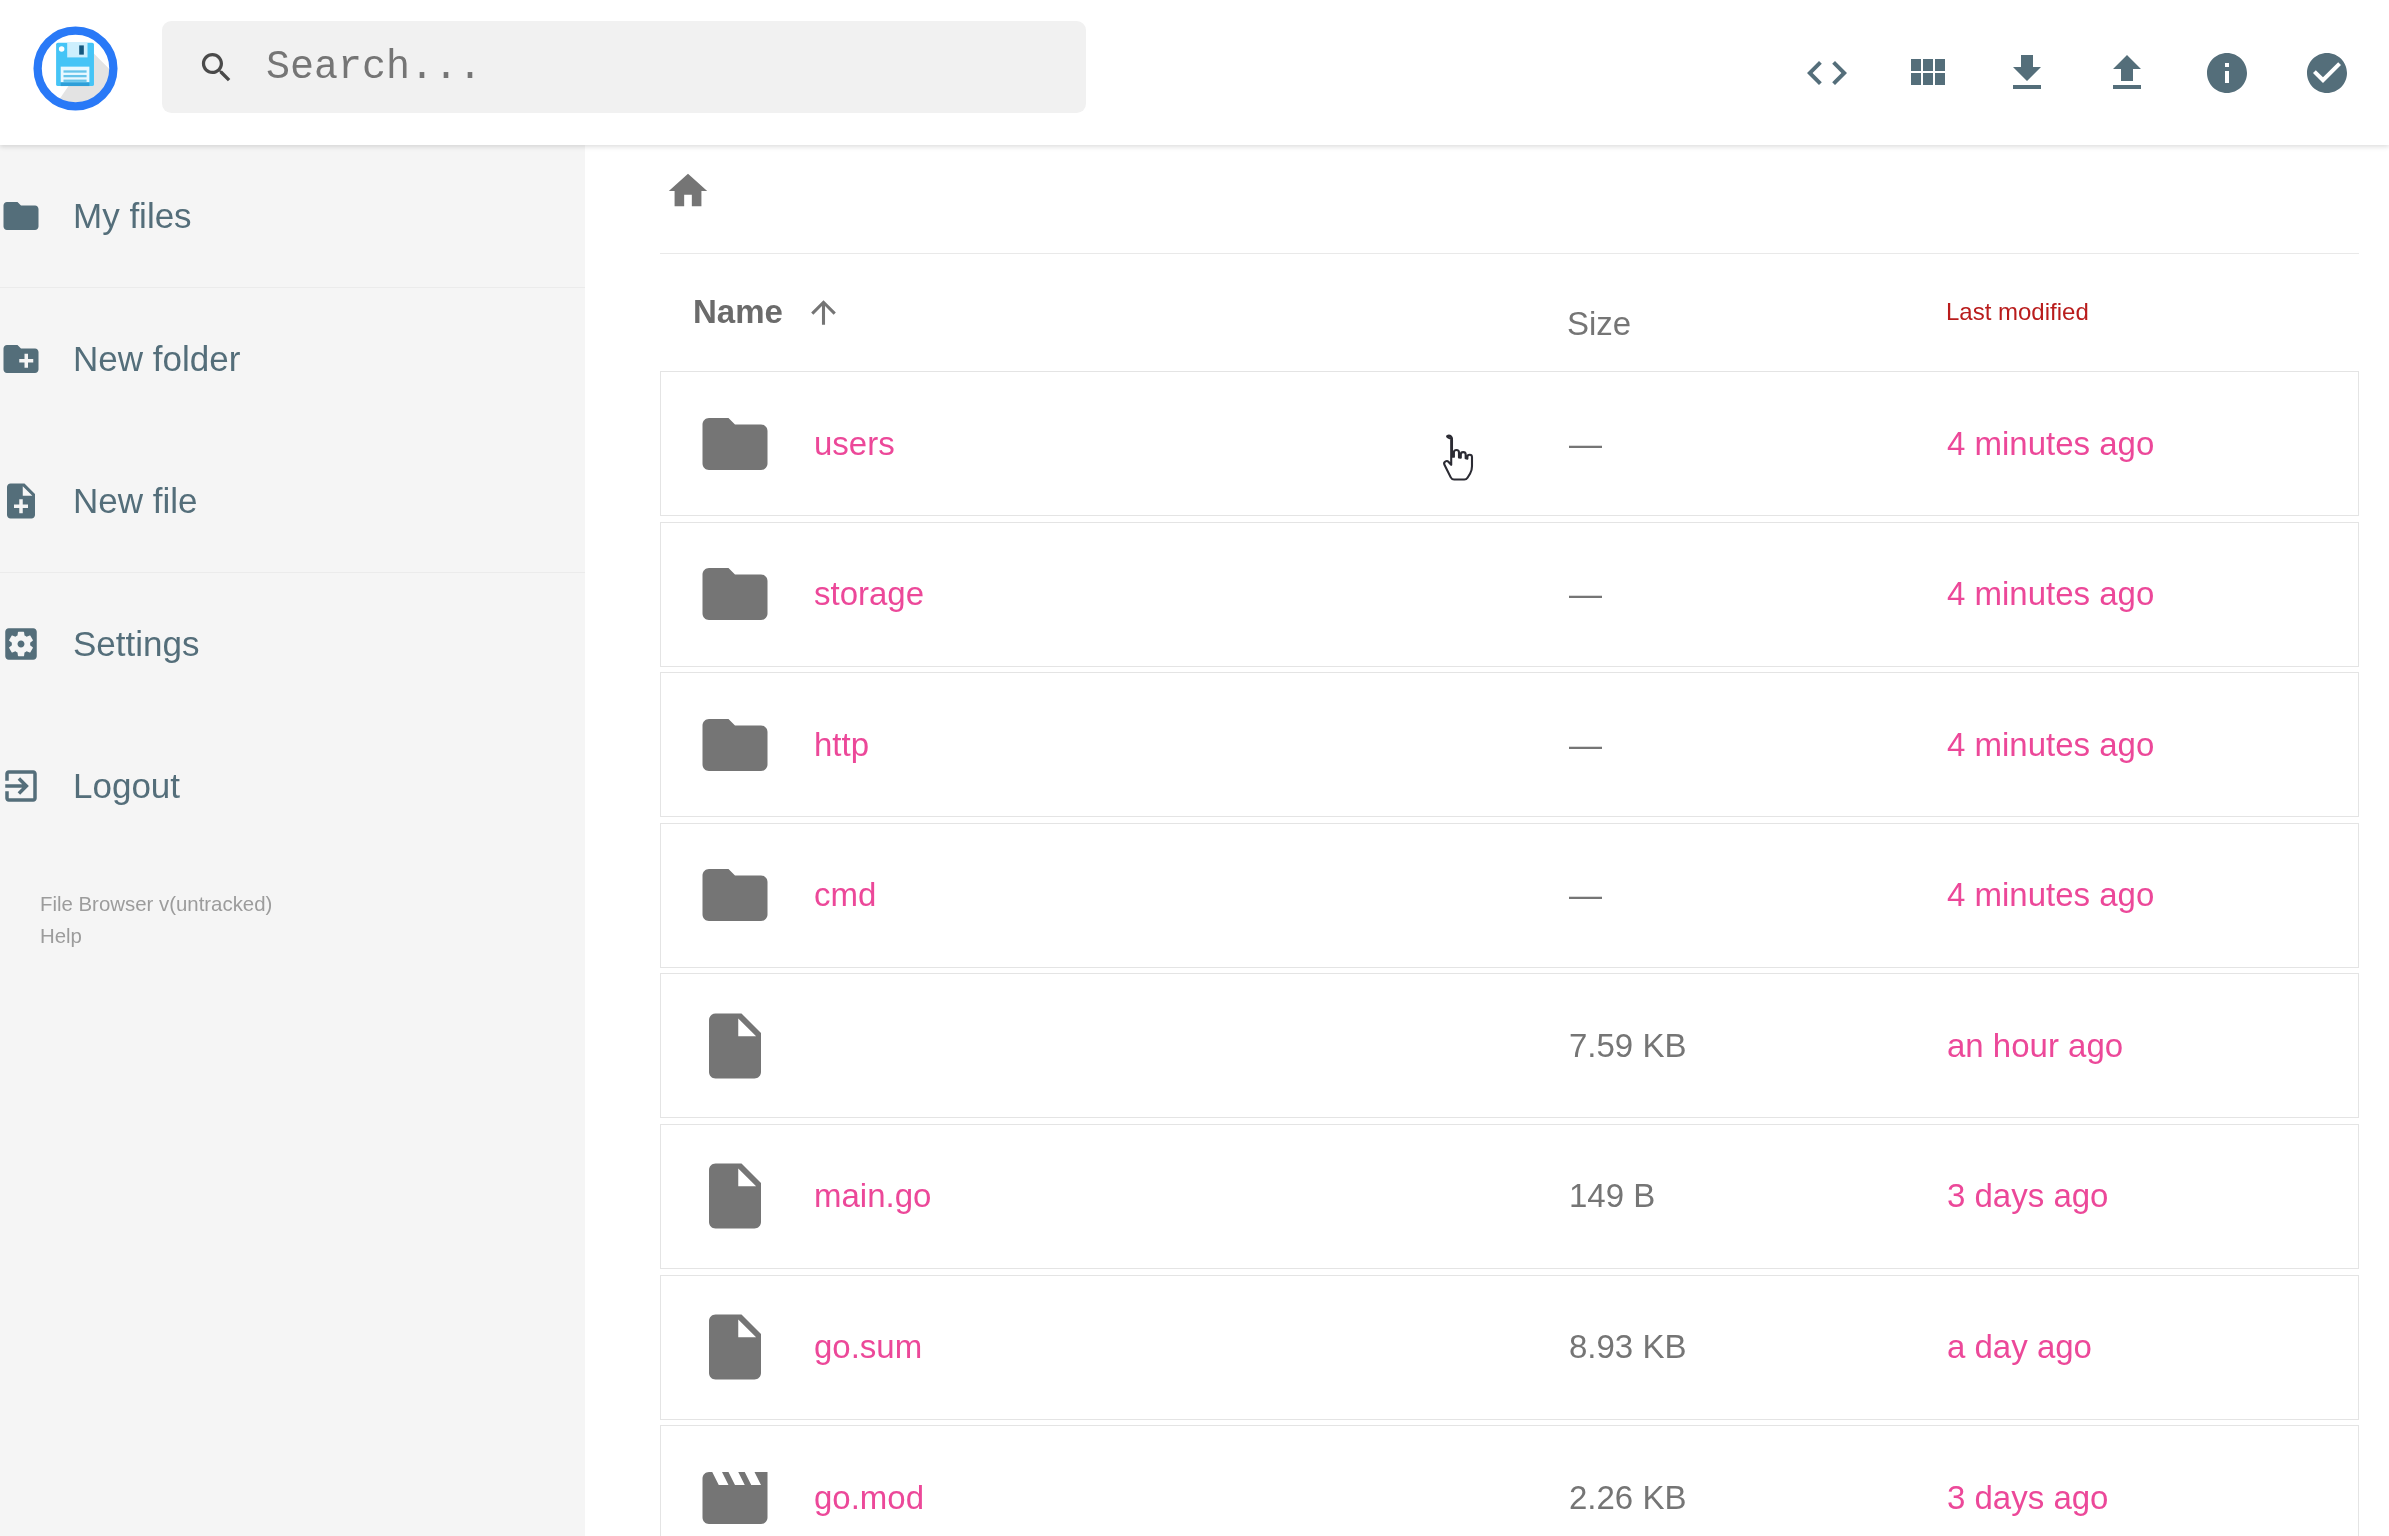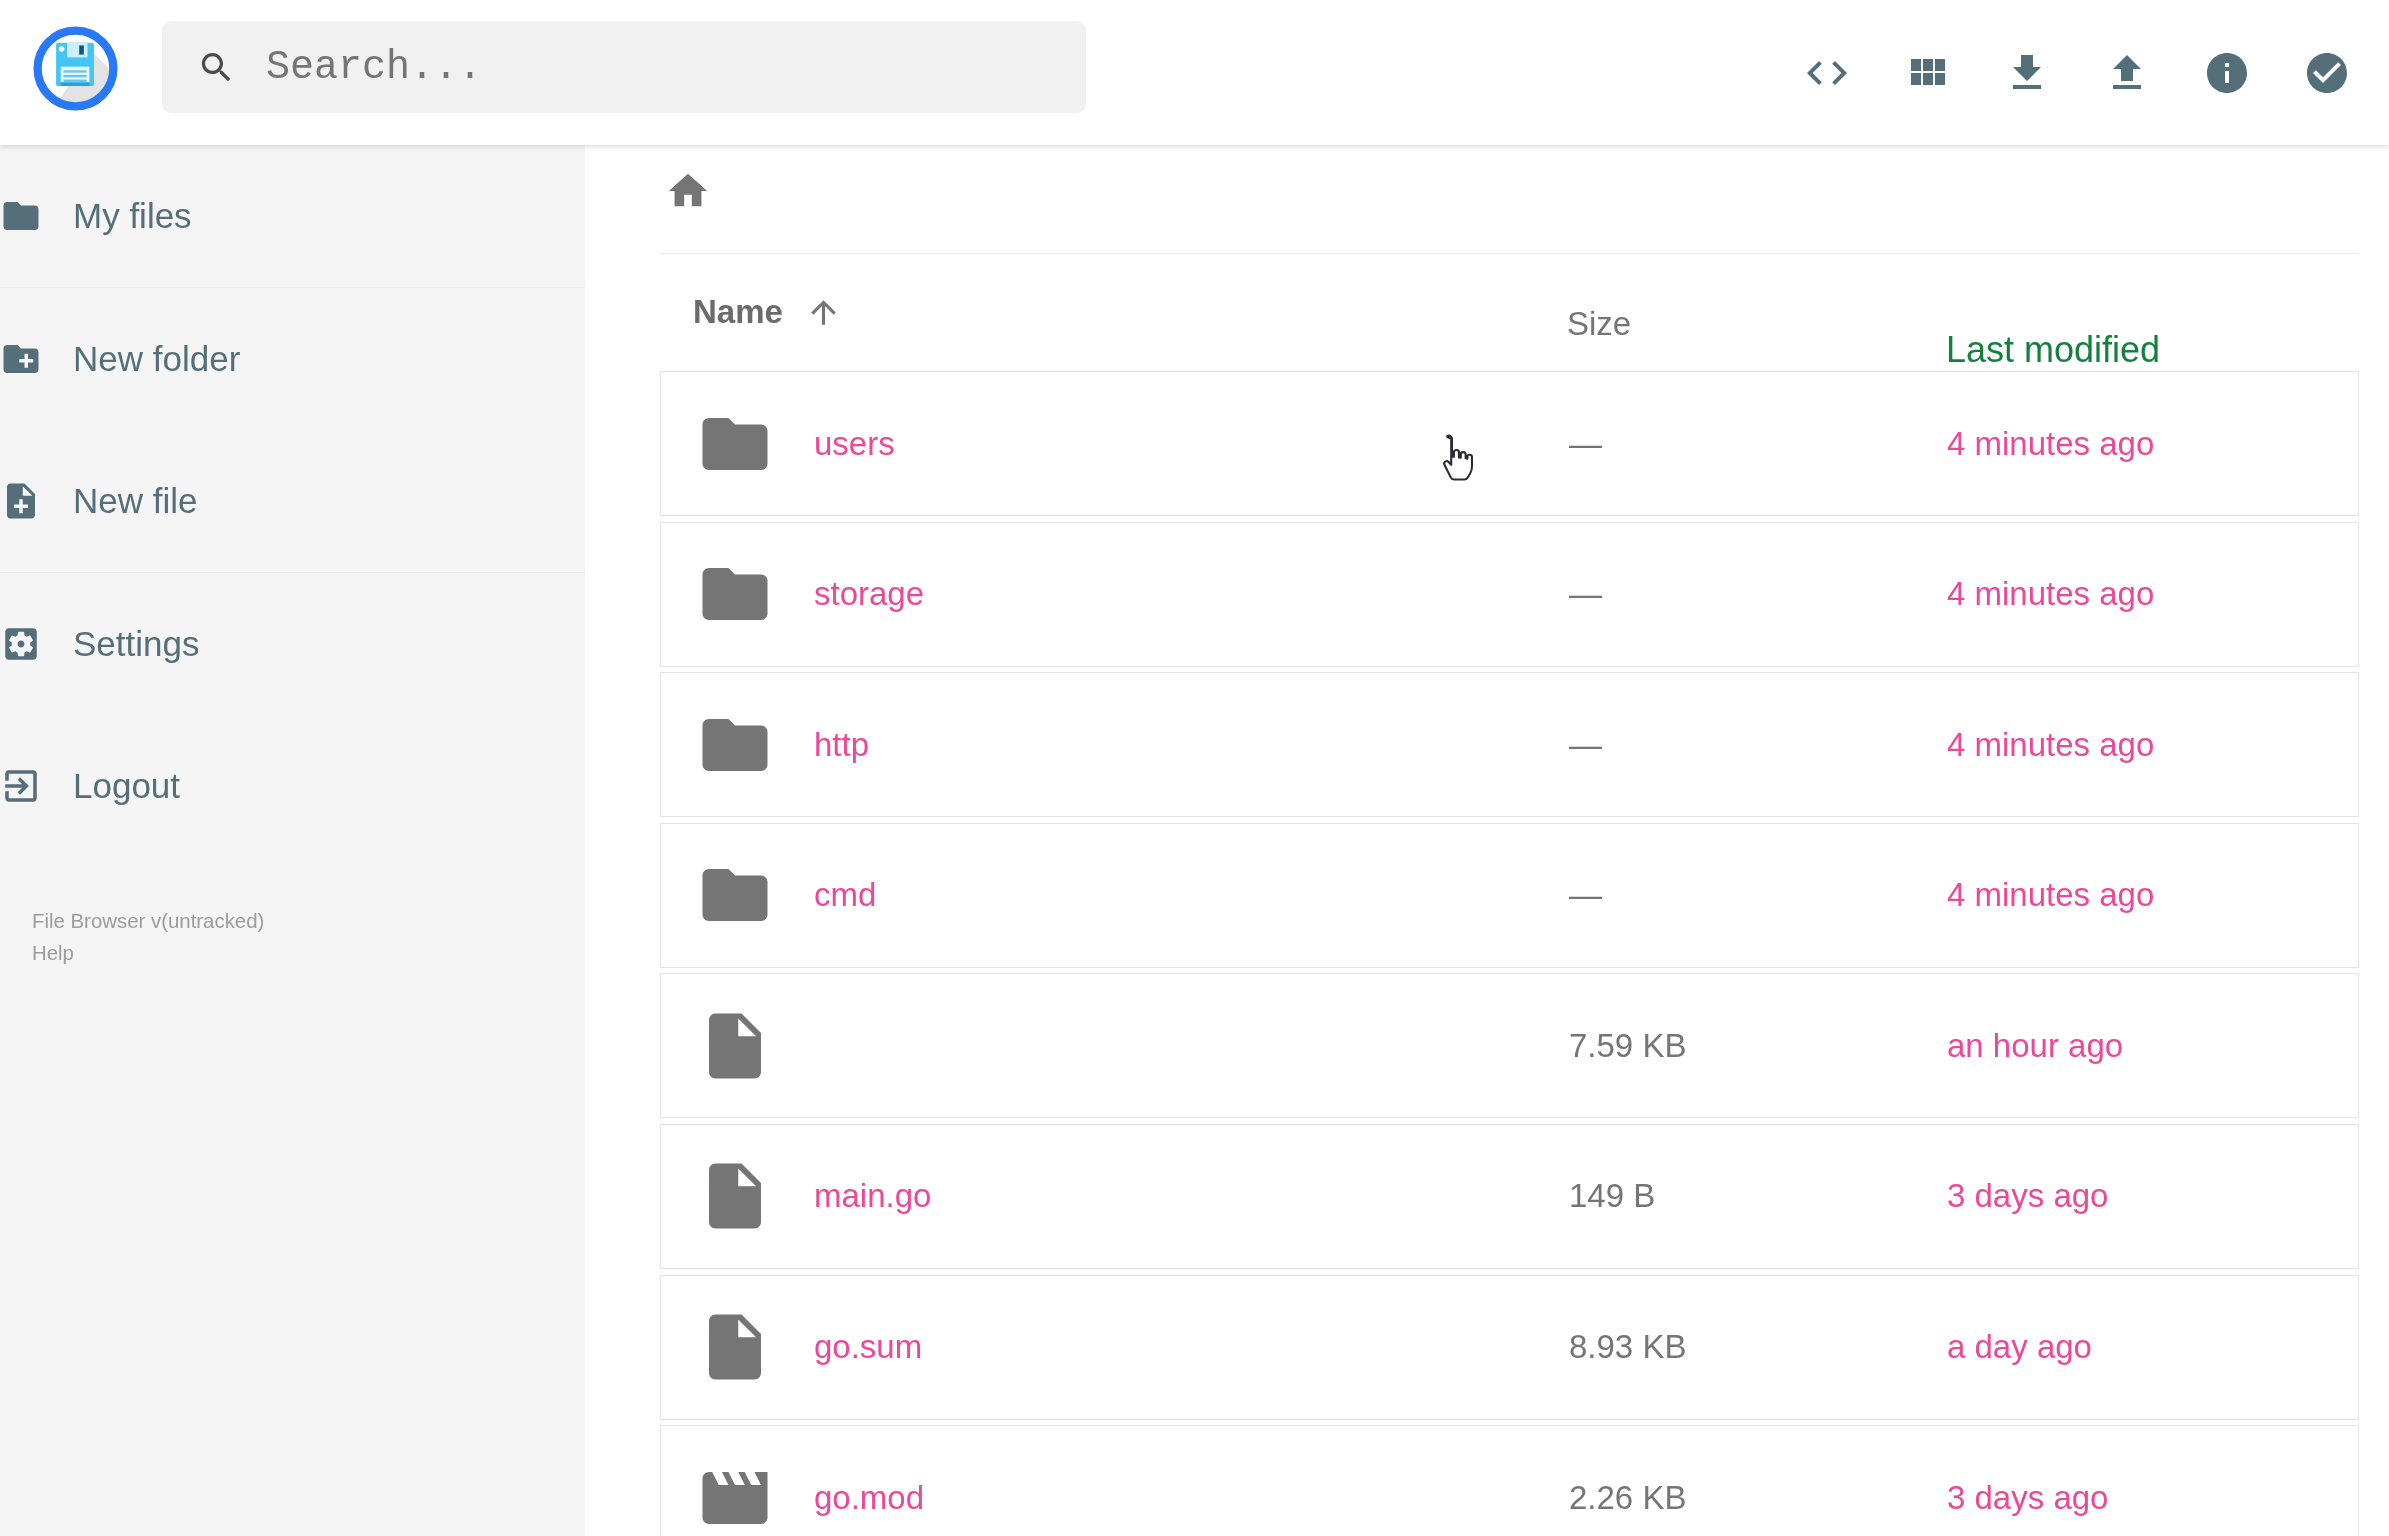--- a/index.html
+++ b/index.html
@@ -19,38 +19,38 @@
   .actions{position:absolute;right:38px;top:0;height:145px;display:flex;align-items:center;gap:52px;}
   .action-btn{width:48px;height:48px;border:none;background:none;padding:0;cursor:pointer;color:#546e7a;}
   .action-btn svg{width:48px;height:48px;display:block;}
 
   
   .sidebar{position:absolute;top:145px;left:0;width:585px;height:1391px;background:#f5f5f5;z-index:2;}
   .side-item{display:flex;align-items:center;height:142px;gap:31px;cursor:pointer;color:#546e7a;}
   .side-item svg{width:42px;height:42px;flex:0 0 auto;}
   .side-item .lbl{font-size:35px;}
   .side-div{border:none;border-top:0.9px solid #ebebeb;margin:0;}
-  .side-footer{margin-top:48px;padding-left:32px;font-size:20.4px;color:#9c9c9c;line-height:32px;}
+  .side-footer{margin-top:31px;padding-left:40px;font-size:20.4px;color:#9c9c9c;line-height:32px;}
   .side-footer .help{cursor:pointer;display:inline-block;}
 
   
   .main{position:absolute;top:145px;left:585px;width:1805px;height:1105px;background:#ffffff;}
   .crumbs{position:absolute;left:75px;top:0;width:1699px;height:108px;border-bottom:0.9px solid #e9e9e9;}
   .home-btn{position:absolute;left:4.6px;top:23px;width:46px;height:46px;border:none;background:none;padding:0;cursor:pointer;color:#757575;}
   .home-btn svg{width:46px;height:46px;display:block;}
 
   .listing{position:absolute;left:75px;top:108px;width:1699px;}
   .lhead{position:relative;height:118px;}
   .lhead .h-name{position:absolute;left:33px;top:0;height:118px;display:flex;align-items:center;gap:22px;
                  font-size:33px;font-weight:bold;color:#6b6b6b;cursor:pointer;}
   .lhead .h-name svg{width:37px;height:37px;color:#757575;}
   .lhead .h-size{position:absolute;left:907px;top:12px;height:118px;display:flex;align-items:center;
                  font-size:33px;color:#757575;cursor:pointer;}
-  .lhead .h-mod{position:absolute;left:1286px;top:0;height:118px;display:flex;align-items:flex-end;
-                font-size:36px;color:#15803d;cursor:pointer;}
+  .lhead .h-mod{position:absolute;left:1286px;top:0;height:118px;display:flex;align-items:center;
+                font-size:24px;color:#b91c1c;cursor:pointer;}
 
   .row{position:relative;height:145px;margin-bottom:5.6px;background:#fff;border:0.9px solid #e4e4e4;
        box-sizing:border-box;cursor:pointer;}
   .row .r-icon{position:absolute;left:35px;top:50%;transform:translateY(-50%);width:78px;height:78px;color:#757575;}
   .row .r-icon svg{width:78px;height:78px;display:block;}
   .row .r-name{position:absolute;left:153px;top:0;height:143px;display:flex;align-items:center;
                font-size:33px;color:#ec4899;}
   .row .r-size{position:absolute;left:908px;top:0;height:143px;display:flex;align-items:center;
                font-size:33px;color:#757575;}
   .row .r-mod{position:absolute;left:1286px;top:0;height:143px;display:flex;align-items:center;

